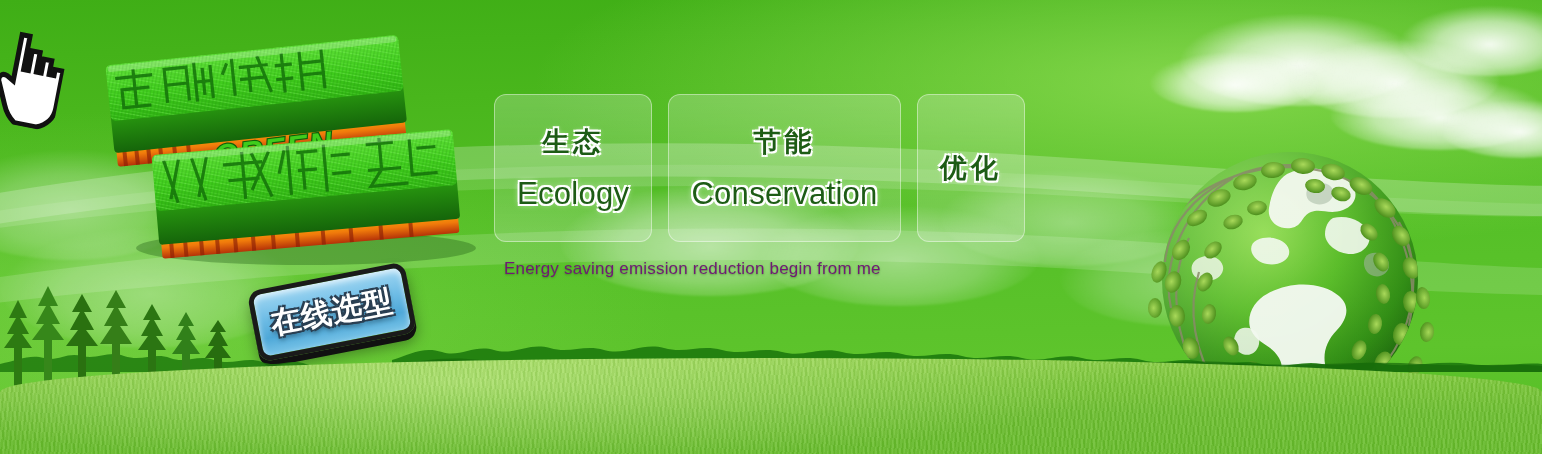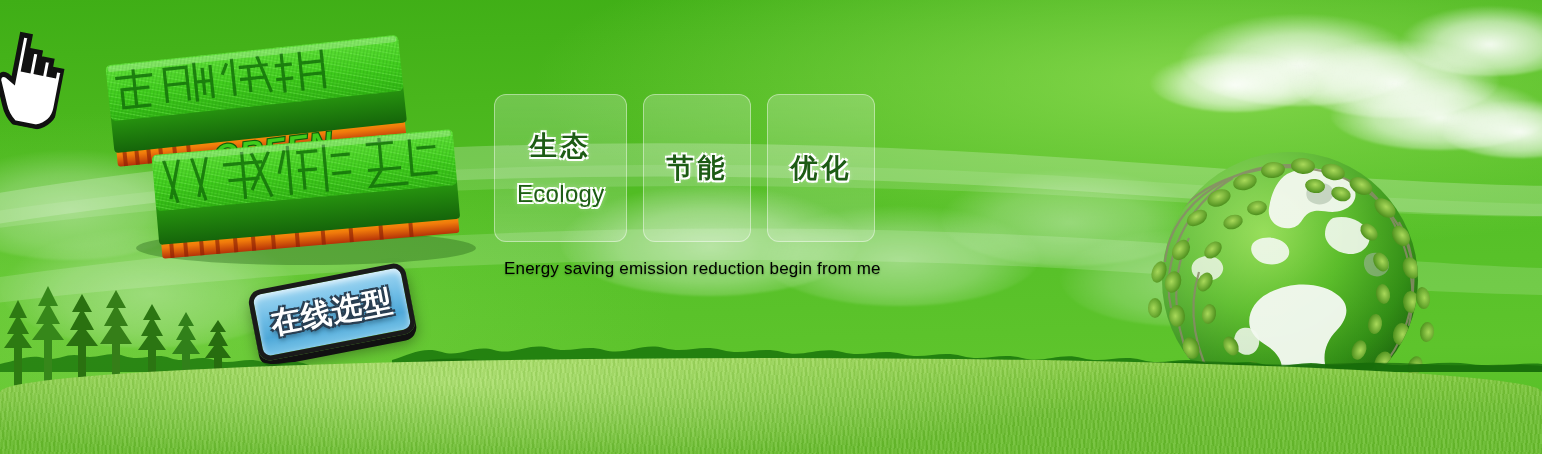--- a/index.html
+++ b/index.html
@@ -169,37 +169,37 @@
     font-weight: bold;
     color: #1d5c15;
     letter-spacing: 4px;
     text-shadow:
       -1.6px -1.6px 0 #fff, 1.6px -1.6px 0 #fff,
       -1.6px 1.6px 0 #fff, 1.6px 1.6px 0 #fff,
       0 0 5px rgba(255,255,255,.85);
     white-space: nowrap;
   }
   .card-en {
-    font-size: 24px;
+    font-size: 31px;
     color: #1d5c15;
     letter-spacing: .3px;
     text-shadow:
       -1.8px -1.8px 0 #fff, 1.8px -1.8px 0 #fff,
       -1.8px 1.8px 0 #fff, 1.8px 1.8px 0 #fff,
       0 0 6px rgba(255,255,255,.9);
     white-space: nowrap;
   }
 
   
   .tagline {
     position: absolute;
     left: 504px;
     top: 259px;
     font-size: 17px;
-    color: #000000;
+    color: #701a75;
     letter-spacing: .2px;
     text-shadow: 0 1px 2px rgba(30,90,10,.45);
     white-space: nowrap;
   }
 
   
   .globe-wrap {
     position: absolute;
     left: 1137px;
     top: 122px;
@@ -352,20 +352,21 @@
     </svg>
   </div>
 
   <div class="cards">
     <div class="card">
       <div class="card-cn">生态</div>
       <div class="card-en">Ecology</div>
     </div>
     <div class="card">
       <div class="card-cn">节能</div>
+      <div class="card-en">Conservation</div>
     </div>
     <div class="card">
       <div class="card-cn">优化</div>
     </div>
   </div>
 
   <div class="tagline">Energy saving emission reduction begin from me</div>
 
   <div class="globe-wrap">
     <svg viewBox="0 0 306 306" aria-hidden="true">

